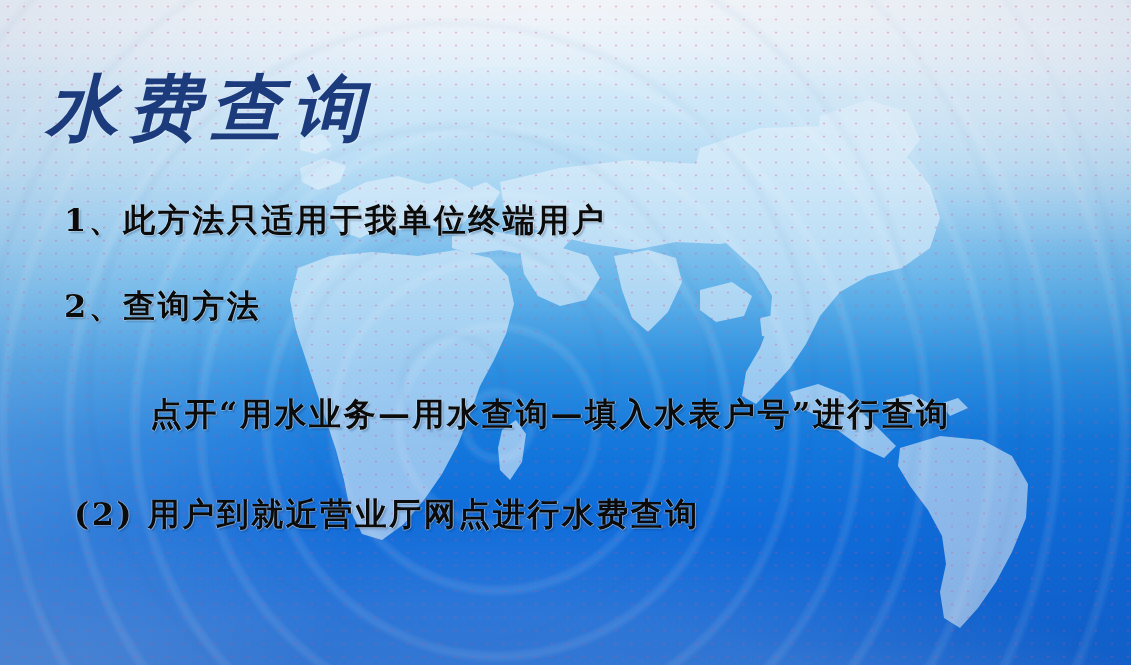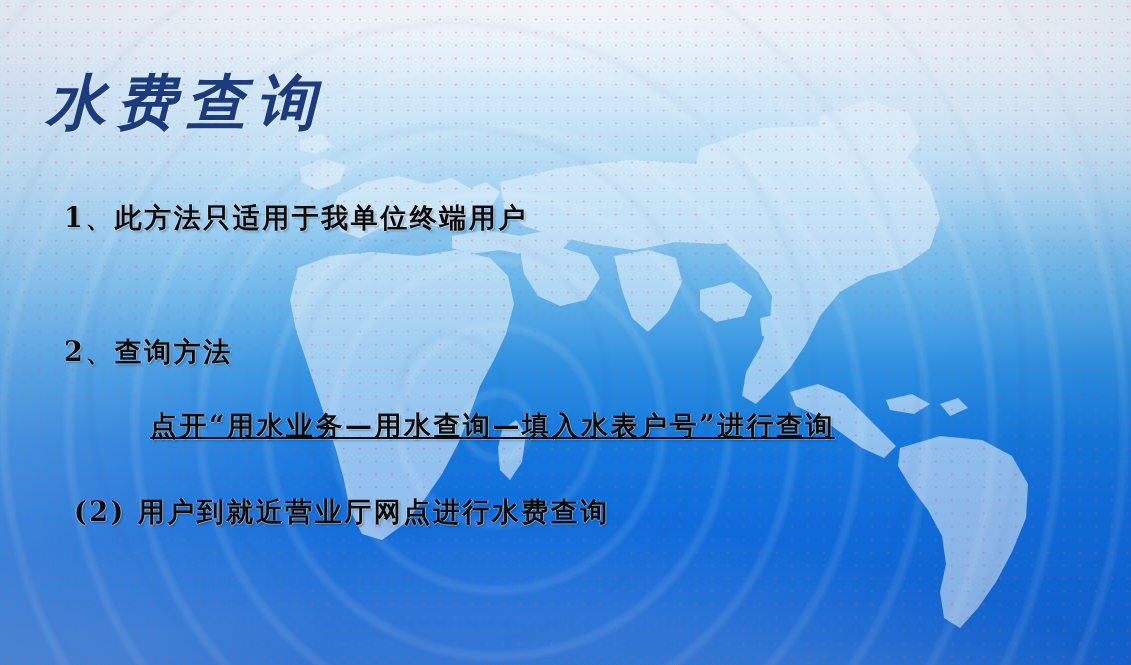--- a/index.html
+++ b/index.html
@@ -90,50 +90,50 @@
   }
 
   
   .content { position: absolute; inset: 0; }
 
   .title {
     position: absolute;
     left: 46px;
     top: 72px;
     font-family: "DejaVu Serif", "Liberation Serif", serif;
-    font-size: 60px;
+    font-size: 72px;
     font-weight: bold;
     font-style: italic;
     letter-spacing: 10px;
     color: #1c3b7d;
     white-space: nowrap;
     text-shadow: 1px 1px 0 rgba(255,255,255,0.30);
     line-height: 1.0;
   }
 
   .body-line {
     position: absolute;
     font-family: "DejaVu Serif", "Liberation Serif", serif;
     font-weight: bold;
-    font-size: 27px;
+    font-size: 32px;
     letter-spacing: 2.5px;
     color: #0b0b0b;
     white-space: nowrap;
     line-height: 1.0;
     text-shadow:
        1px  0   0 rgba(255,255,255,0.40),
       -1px  0   0 rgba(255,255,255,0.25),
        0    1px 0 rgba(255,255,255,0.30),
        2px  2px 2px rgba(0,30,80,0.25);
   }
 
   .l1 { left: 64px;  top: 204px; }
-  .l2 { left: 64px;  top: 290px; margin-top: 48px; }
+  .l2 { left: 64px;  top: 290px; }
   .l3 { left: 86px;  top: 372px; }
-  .l4 { left: 150px; top: 412px; text-decoration: underline; }
+  .l4 { left: 150px; top: 398px; }
   .l5 { left: 74px;  top: 498px; }
 </style>
 </head>
 <body>
 
 <div id="slide">
 
   <div class="bg-layer haze"></div>
 
   <div class="worldmap">

